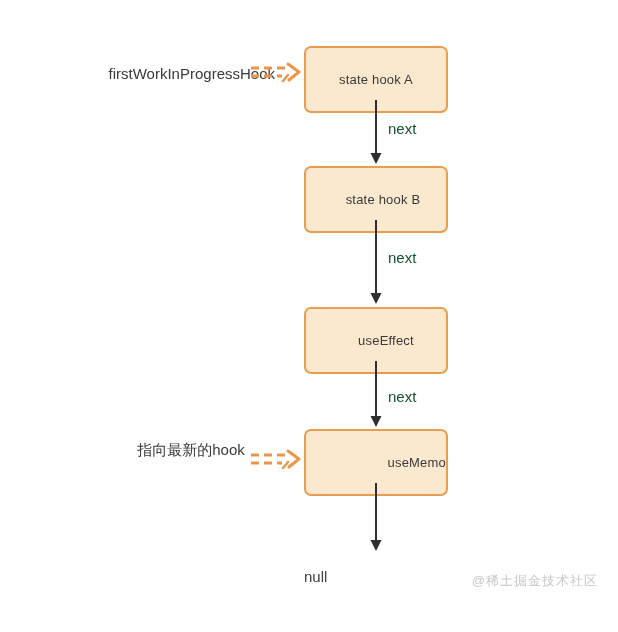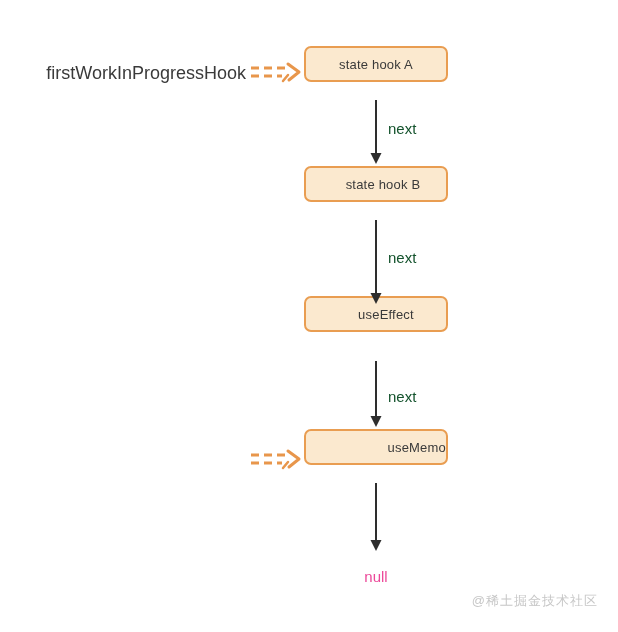--- a/index.html
+++ b/index.html
@@ -15,85 +15,86 @@
   html,body{background:#fff;}
   .stage{
     position:relative;
     width:618px;height:632px;
     background:var(--bg);
     font-family:"Liberation Sans","DejaVu Sans",sans-serif;
     overflow:hidden;
   }
   .node{
     position:absolute;
-    left:304px;width:144px;height:36px;
+    left:304px;width:144px;height:67px;
     background:var(--node-fill);
     border:2px solid var(--node-border);
     border-radius:7px;
     display:flex;align-items:center;justify-content:center;
     font-size:13px;color:var(--text);
     letter-spacing:.2px;
   }
   .node-1{top:46px;}
   .node-2{top:166px;padding-left:14px;}
-  .node-3{top:296px;padding-left:20px;}
+  .node-3{top:307px;padding-left:20px;}
   .node-4{top:429px;justify-content:flex-end;}
   .edges{
     position:absolute;left:0;top:0;
     color:var(--ink);
     pointer-events:none;
   }
   .edge-label{
     position:absolute;left:388px;
     font-size:15px;color:#14532d;
     line-height:18px;
   }
   .edge-label-1{top:120px;}
   .edge-label-2{top:249px;}
   .edge-label-3{top:388px;}
   .terminal{
     position:absolute;left:304px;top:568px;width:144px;
-    text-align:center;
-    font-size:15px;color:#ec4899;
+    text-align:left;
+    font-size:15px;color:#404040;
   }
   .annotation{
     position:absolute;
     color:var(--text);
-    font-size:18px;line-height:19px;
+    font-size:15px;line-height:19px;margin-left:29px;
   }
   .annotation-1{
     left:0;top:64px;width:246px;
     text-align:right;
   }
   .annotation-2{
     left:62px;top:440px;width:200px;
     text-align:center;
   }
   .dashed-arrow{
     position:absolute;
     color:var(--accent);
   }
   .dashed-arrow-1{left:249px;top:61px;}
   .dashed-arrow-2{left:249px;top:448px;}
   .watermark{
-    position:absolute;right:20px;top:592px;
+    position:absolute;right:20px;top:572px;
     font-size:13px;color:var(--watermark);
     letter-spacing:1px;
   }
 </style>
 </head>
 <body>
 
 <div class="stage">
 
   <div class="annotation annotation-1">
     <span>firstWorkInProgressHook</span>
   </div>
 
   <div class="annotation annotation-2">
+    <div>指向最新的hook</div>
   </div>
 
   <svg class="dashed-arrow dashed-arrow-1" width="54" height="24" viewBox="0 0 54 24" aria-hidden="true">
     <line x1="2" y1="7" x2="36" y2="7" stroke="currentColor" stroke-width="3" stroke-dasharray="8 5"></line>
     <line x1="2" y1="15" x2="33" y2="15" stroke="currentColor" stroke-width="3" stroke-dasharray="8 5"></line>
     <polyline points="39,3 50,11 40,19" fill="none" stroke="currentColor" stroke-width="3" stroke-linecap="round" stroke-linejoin="round"></polyline>
     <line x1="34" y1="20" x2="39" y2="14" stroke="currentColor" stroke-width="2.5" stroke-linecap="round"></line>
   </svg>
 
   <svg class="dashed-arrow dashed-arrow-2" width="54" height="24" viewBox="0 0 54 24" aria-hidden="true">

